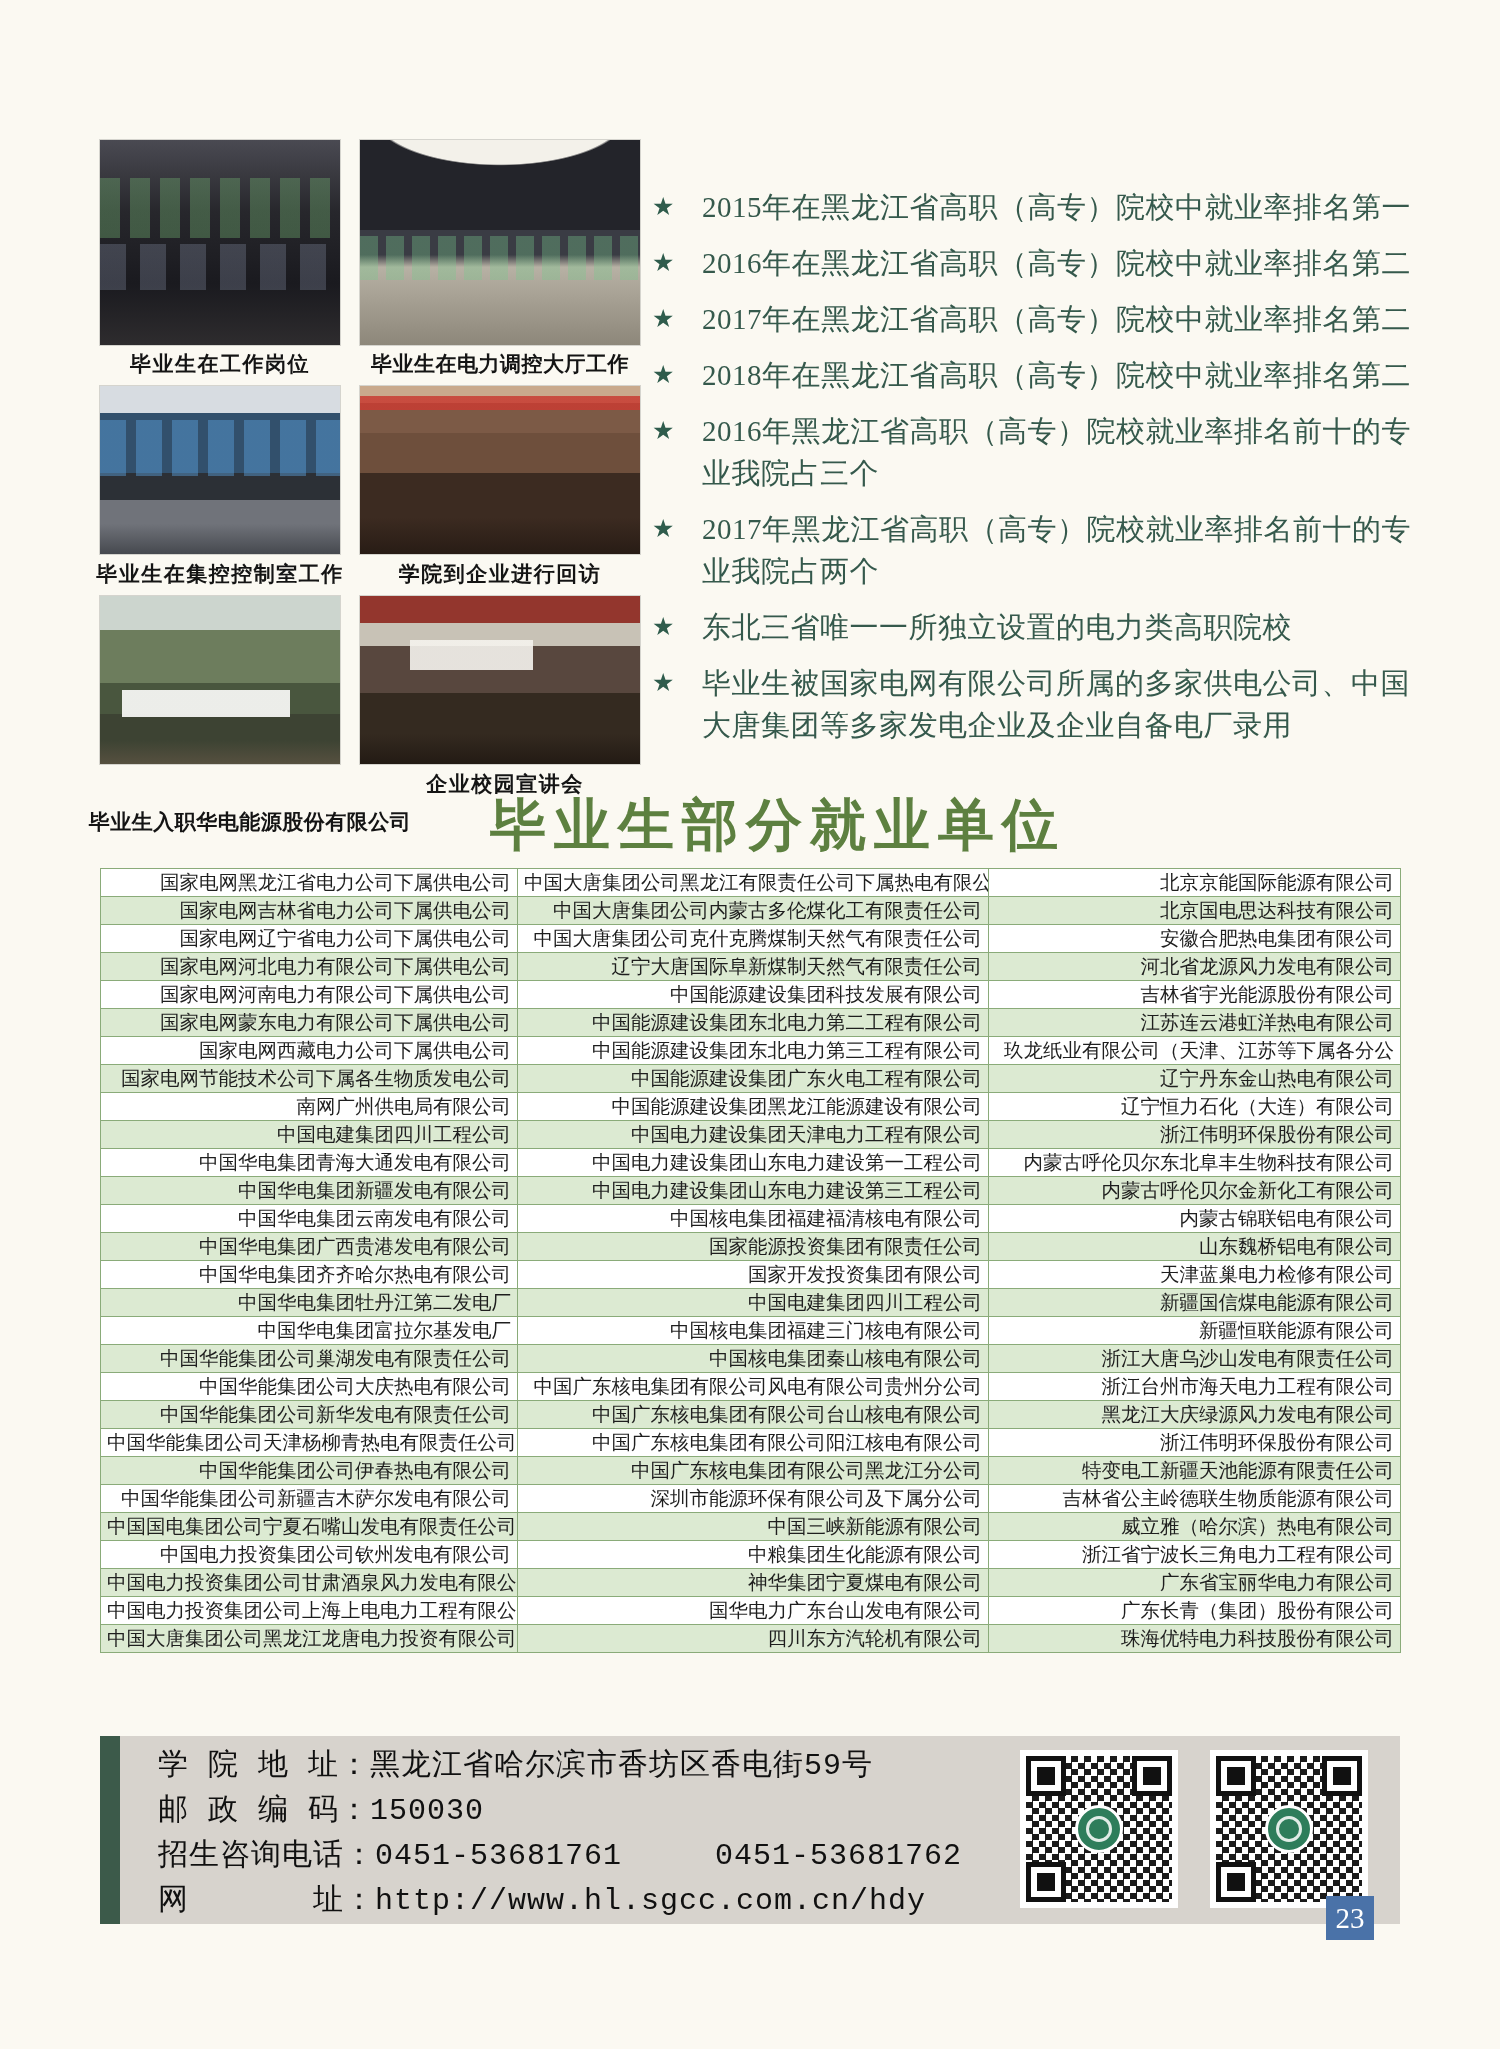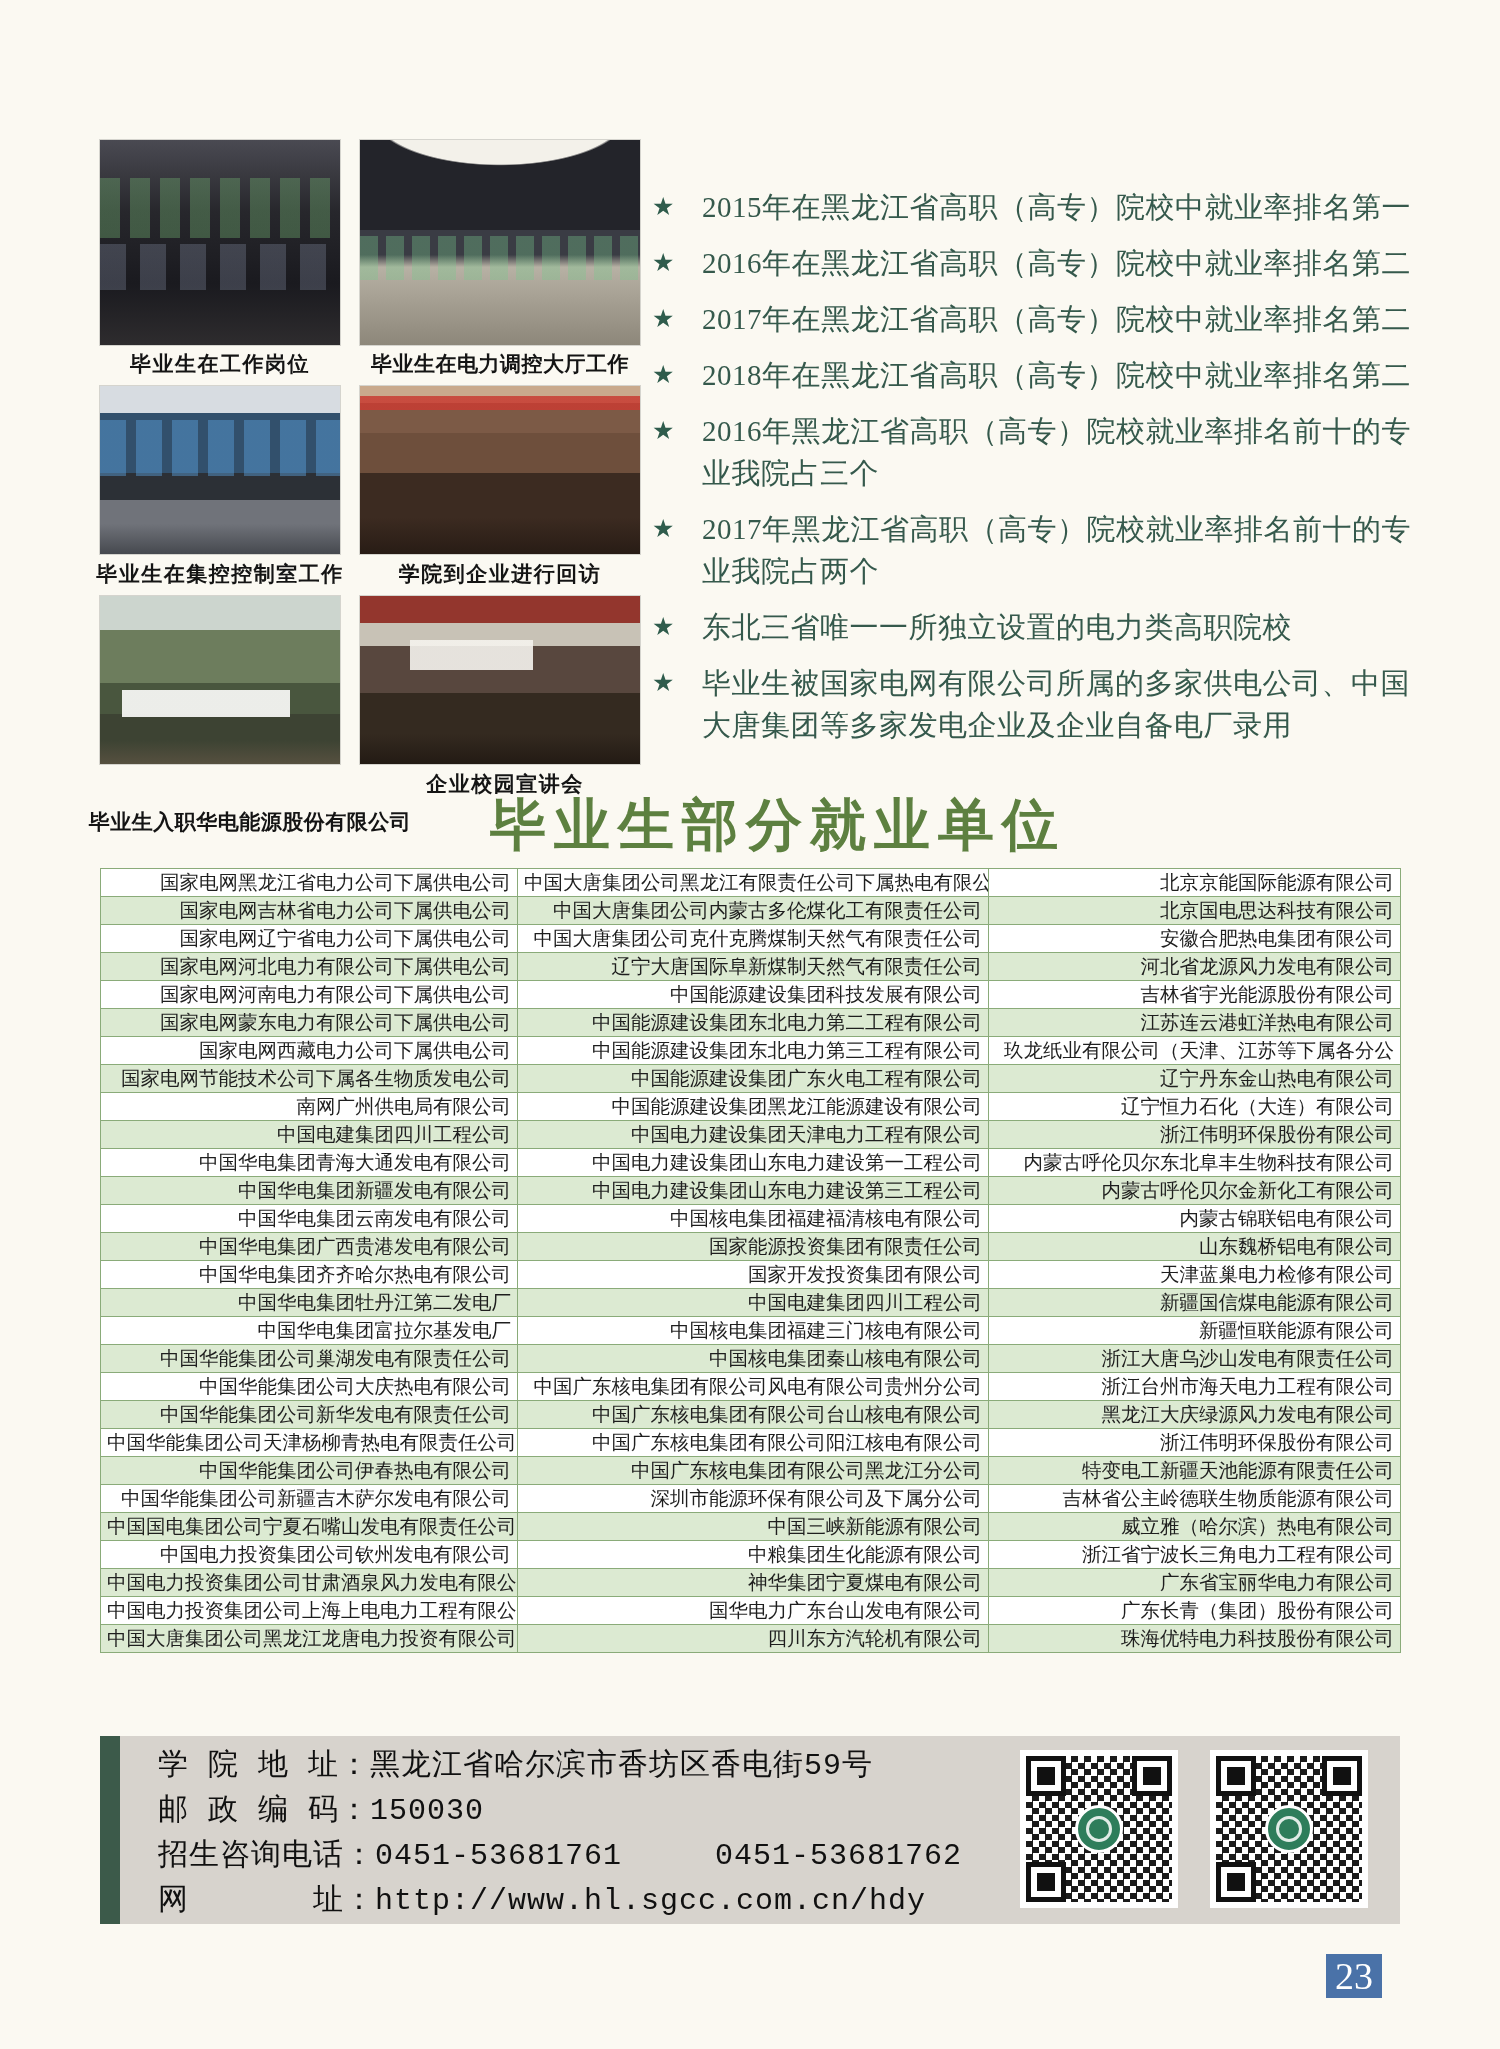--- a/index.html
+++ b/index.html
@@ -98,22 +98,22 @@
     background-size:13px 13px;}
   .qr-eye{position:absolute; width:30px; height:30px; border:5px solid #111; background:#fff; box-sizing:content-box;}
   .qr-eye::after{content:""; position:absolute; inset:6px; background:#111;}
   .qr-eye.tl{left:0; top:0;} .qr-eye.tr{right:0; top:0;} .qr-eye.bl{left:0; bottom:0;}
   .qr-logo{position:absolute; left:50%; top:50%; width:42px; height:42px; margin:-24px 0 0 -24px;
     border-radius:50%; background:#2e7d5b; border:3px solid #fff;}
   .qr-logo::after{content:""; position:absolute; inset:8px; border:3px solid rgba(255,255,255,.85); border-radius:50%;}
 
   
   #page-num{
-    position:absolute; left:1326px; top:1954px; width:56px; height:44px;
-    background:#4a72a8; color:#fff; font-size:38px; line-height:44px; text-align:center;
+    position:absolute; left:1326px; top:1896px; width:48px; height:44px;
+    background:#4a72a8; color:#fff; font-size:29px; line-height:44px; text-align:center;
   }
 </style>
 </head>
 <body>
 
 <div id="page">
 
   <div class="photo ph1" style="left:100px; top:140px; width:240px; height:205px;"></div>
   <div class="photo ph2" style="left:360px; top:140px; width:280px; height:205px;"></div>
   <div class="caption" style="left:90px;  top:350px; width:260px;">毕业生在工作岗位</div>

